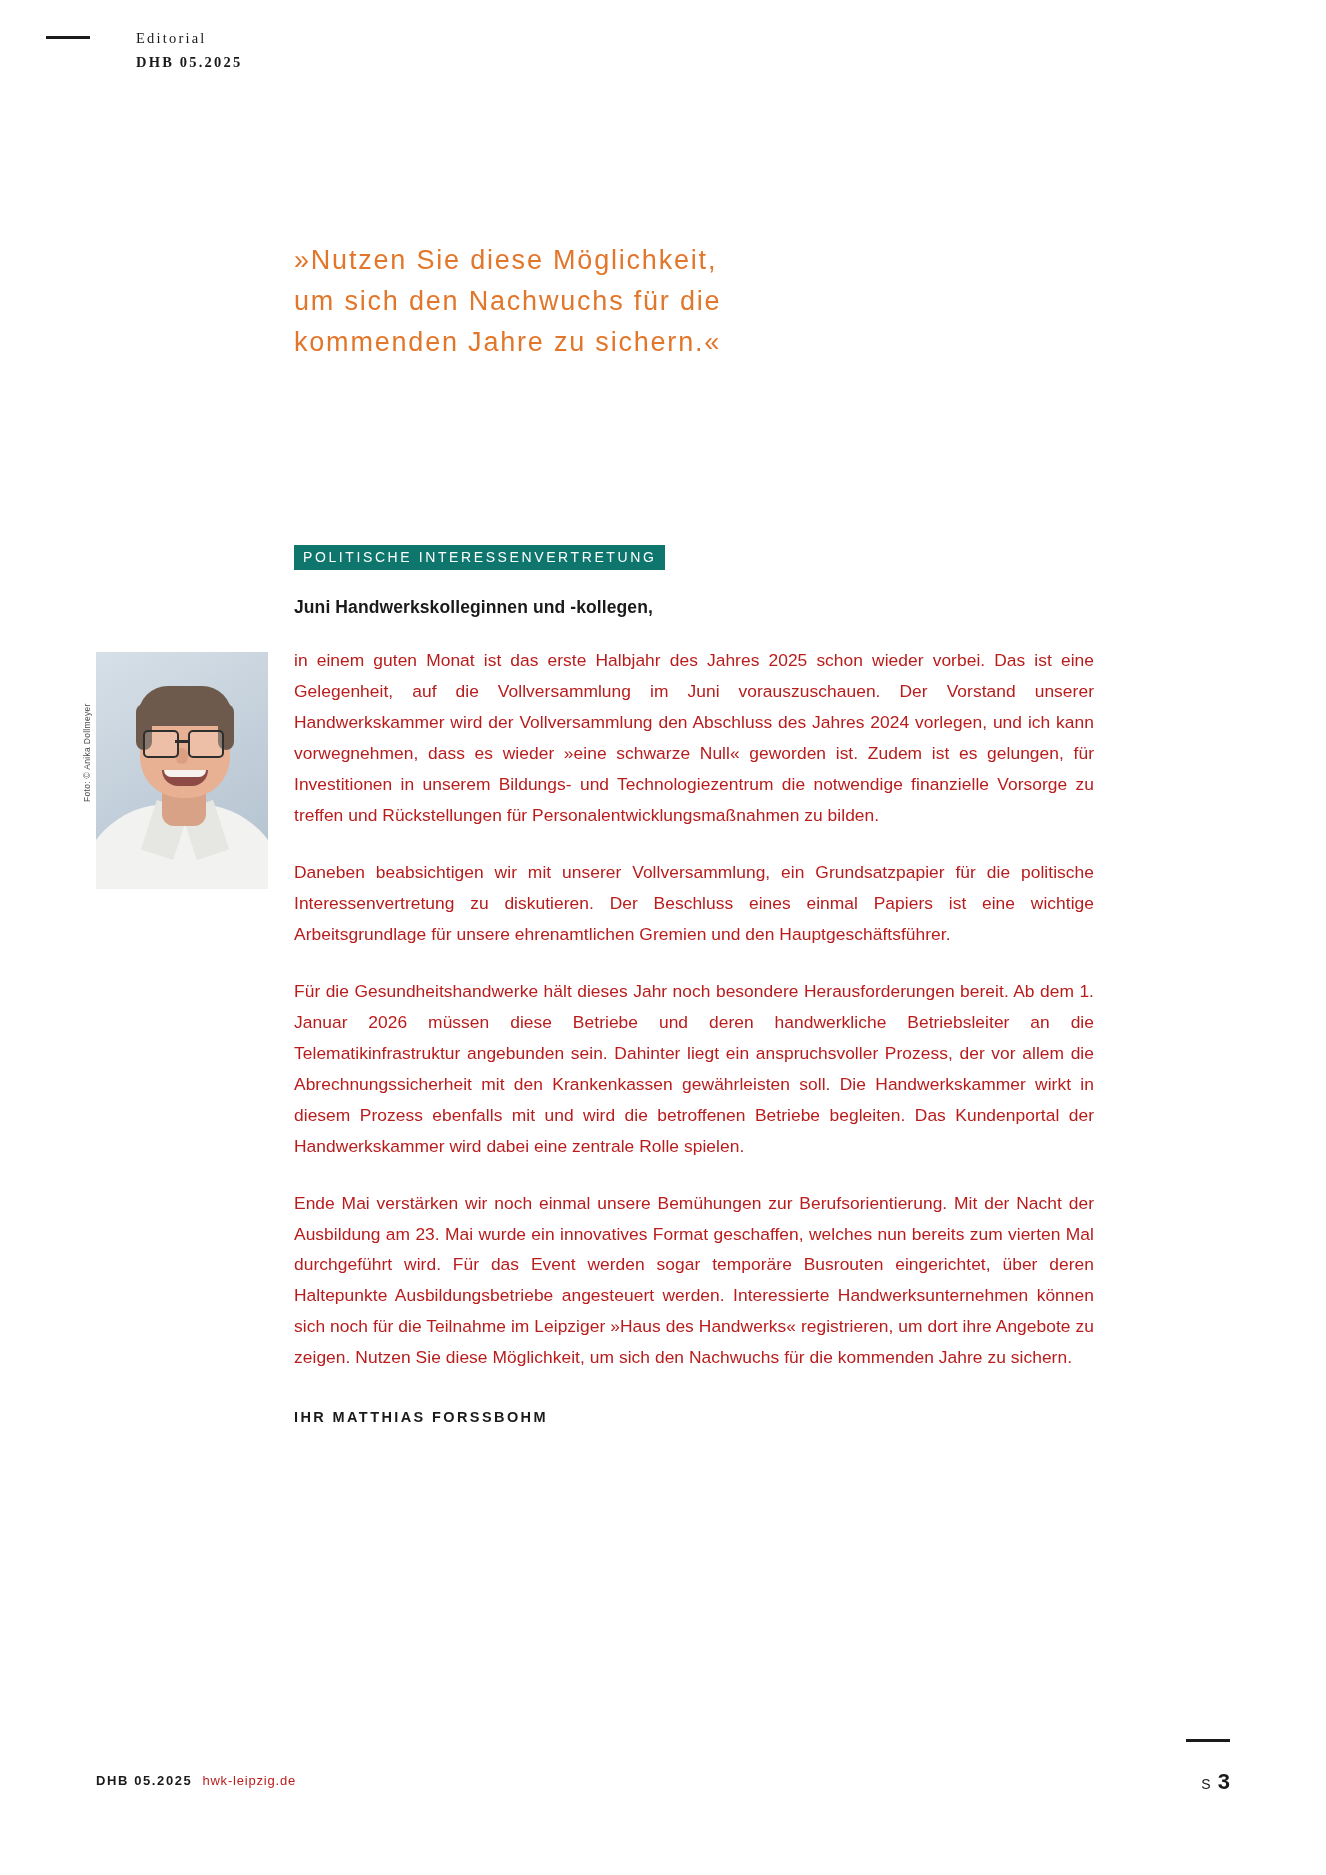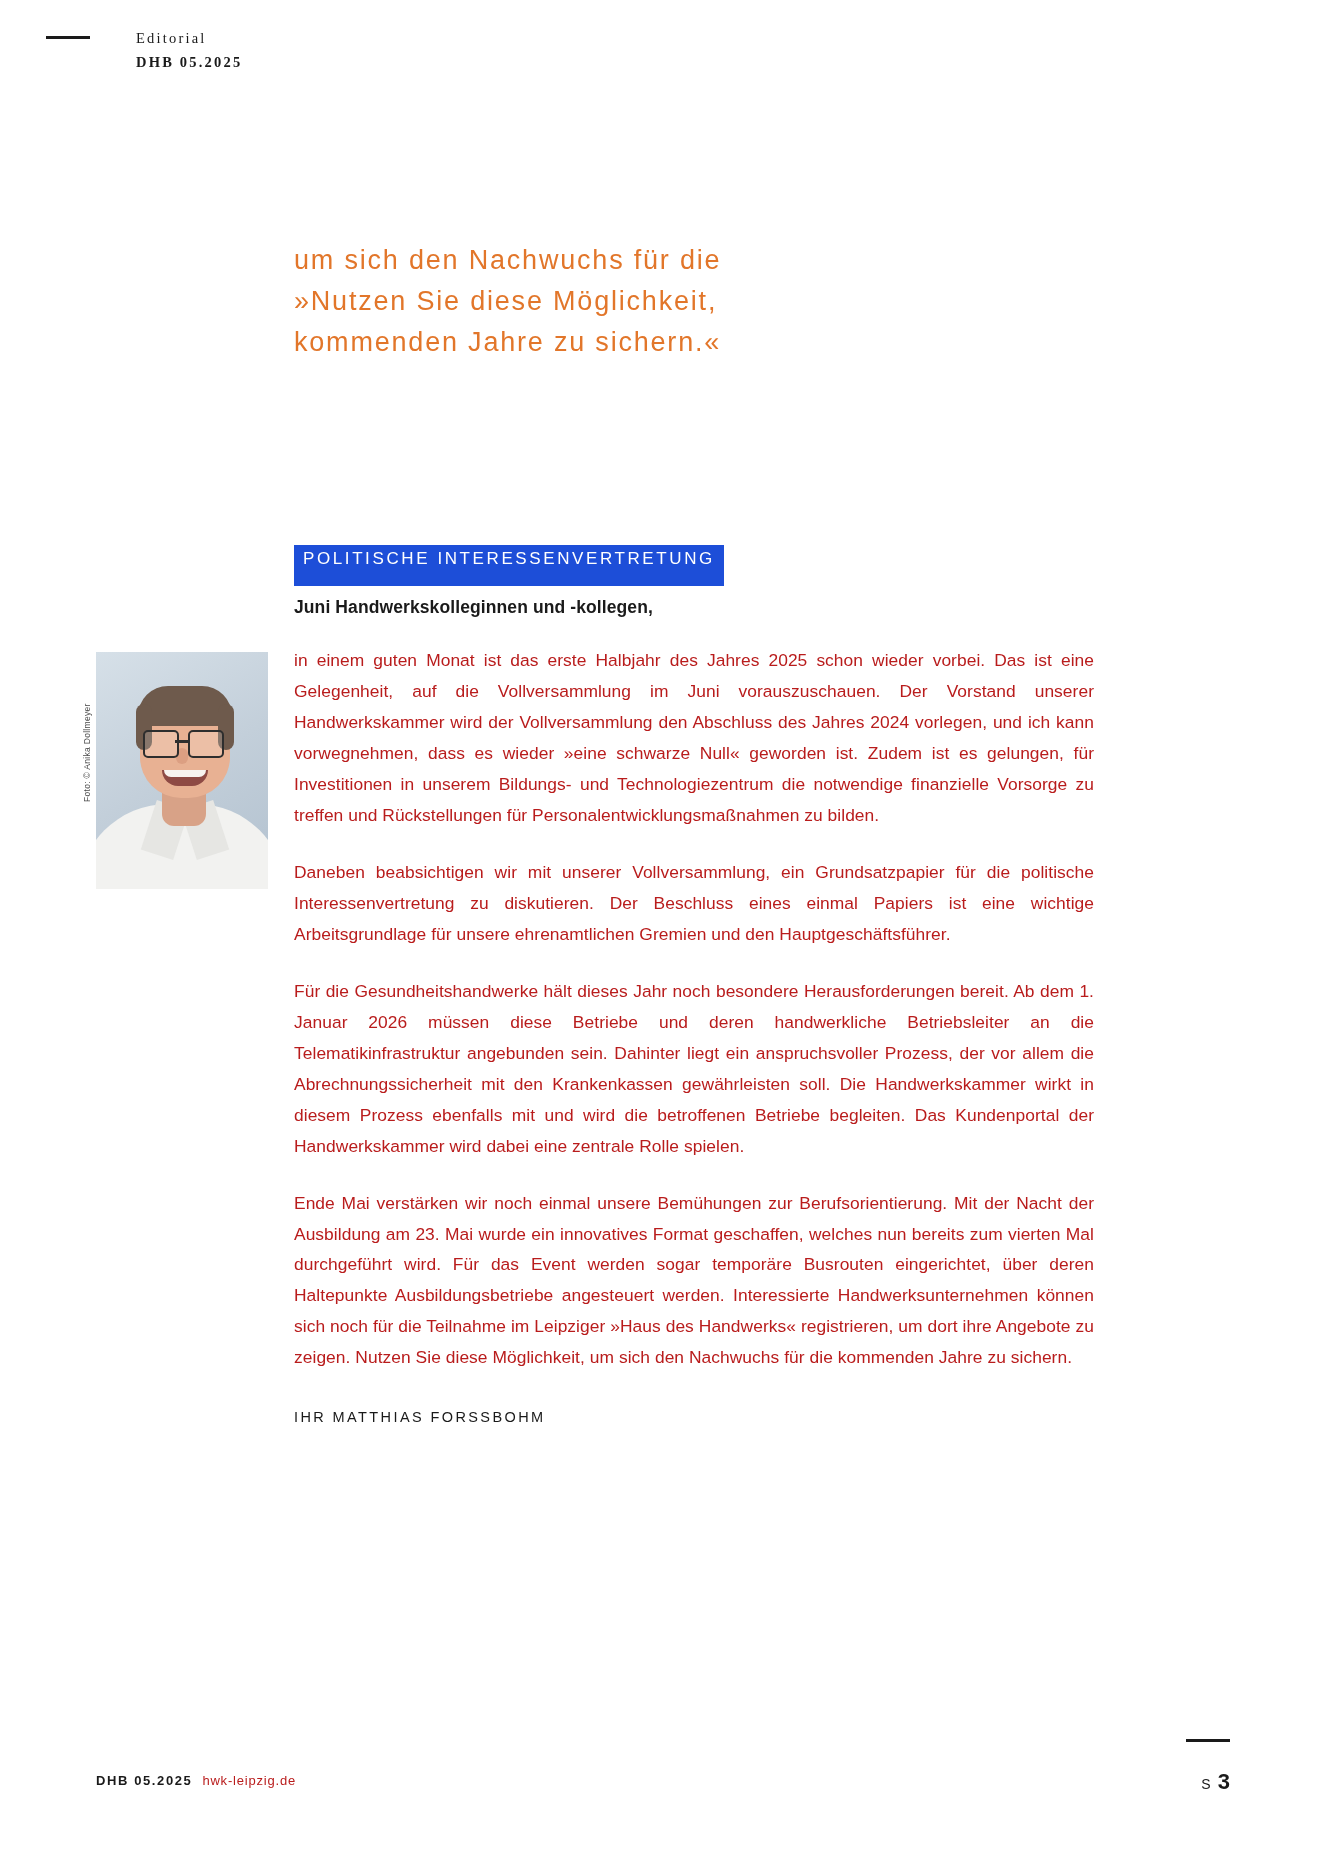--- a/index.html
+++ b/index.html
@@ -64,25 +64,25 @@
     letter-spacing: 1.8px;
     color: #e2762a;
   }
   .pullquote div { white-space: pre; }
 
   
   .section-tag {
     position: absolute;
     left: 294px;
     top: 545px;
-    background: #1d4ed8;
+    background: #0f766e;
     color: #ffffff;
-    font-size: 17px;
+    font-size: 14px;
     letter-spacing: 2.6px;
-    padding: 5px 9px 19px 9px;
+    padding: 5px 9px 6px 9px;
     display: inline-block;
     line-height: 1;
   }
 
   
   .salutation {
     position: absolute;
     left: 294px;
     top: 597px;
     font-size: 17.5px;
@@ -229,21 +229,21 @@
     margin: 0 0 26px 0;
     font-size: 17.4px;
     line-height: 1.78;
     color: #b91c1c;
     text-align: justify;
     letter-spacing: 0.05px;
   }
   .signature {
     margin-top: 36px;
     font-size: 14.5px;
-    font-weight: normal;
+    font-weight: bold;
     letter-spacing: 2.4px;
     color: #1a1a1a;
   }
 
   
   .footer {
     position: absolute;
     left: 96px;
     bottom: 78px;
     width: 1134px;
@@ -291,22 +291,22 @@
 
 <div class="header">
   <div class="header-rule"></div>
   <div class="header-text">
     <div class="header-kicker">Editorial</div>
     <div class="header-issue">DHB 05.2025</div>
   </div>
 </div>
 
 <div class="pullquote">
+  <div>»Nutzen Sie diese Möglichkeit,</div>
   <div>um sich den Nachwuchs für die</div>
-  <div>»Nutzen Sie diese Möglichkeit,</div>
   <div>kommenden Jahre zu sichern.«</div>
 </div>
 
 <div class="section-tag">POLITISCHE INTERESSENVERTRETUNG</div>
 
 <div class="salutation">Juni Handwerkskolleginnen und -kollegen,</div>
 
 <div class="photo-wrap">
   <div class="photo">
     <div class="ph-bg"></div>

